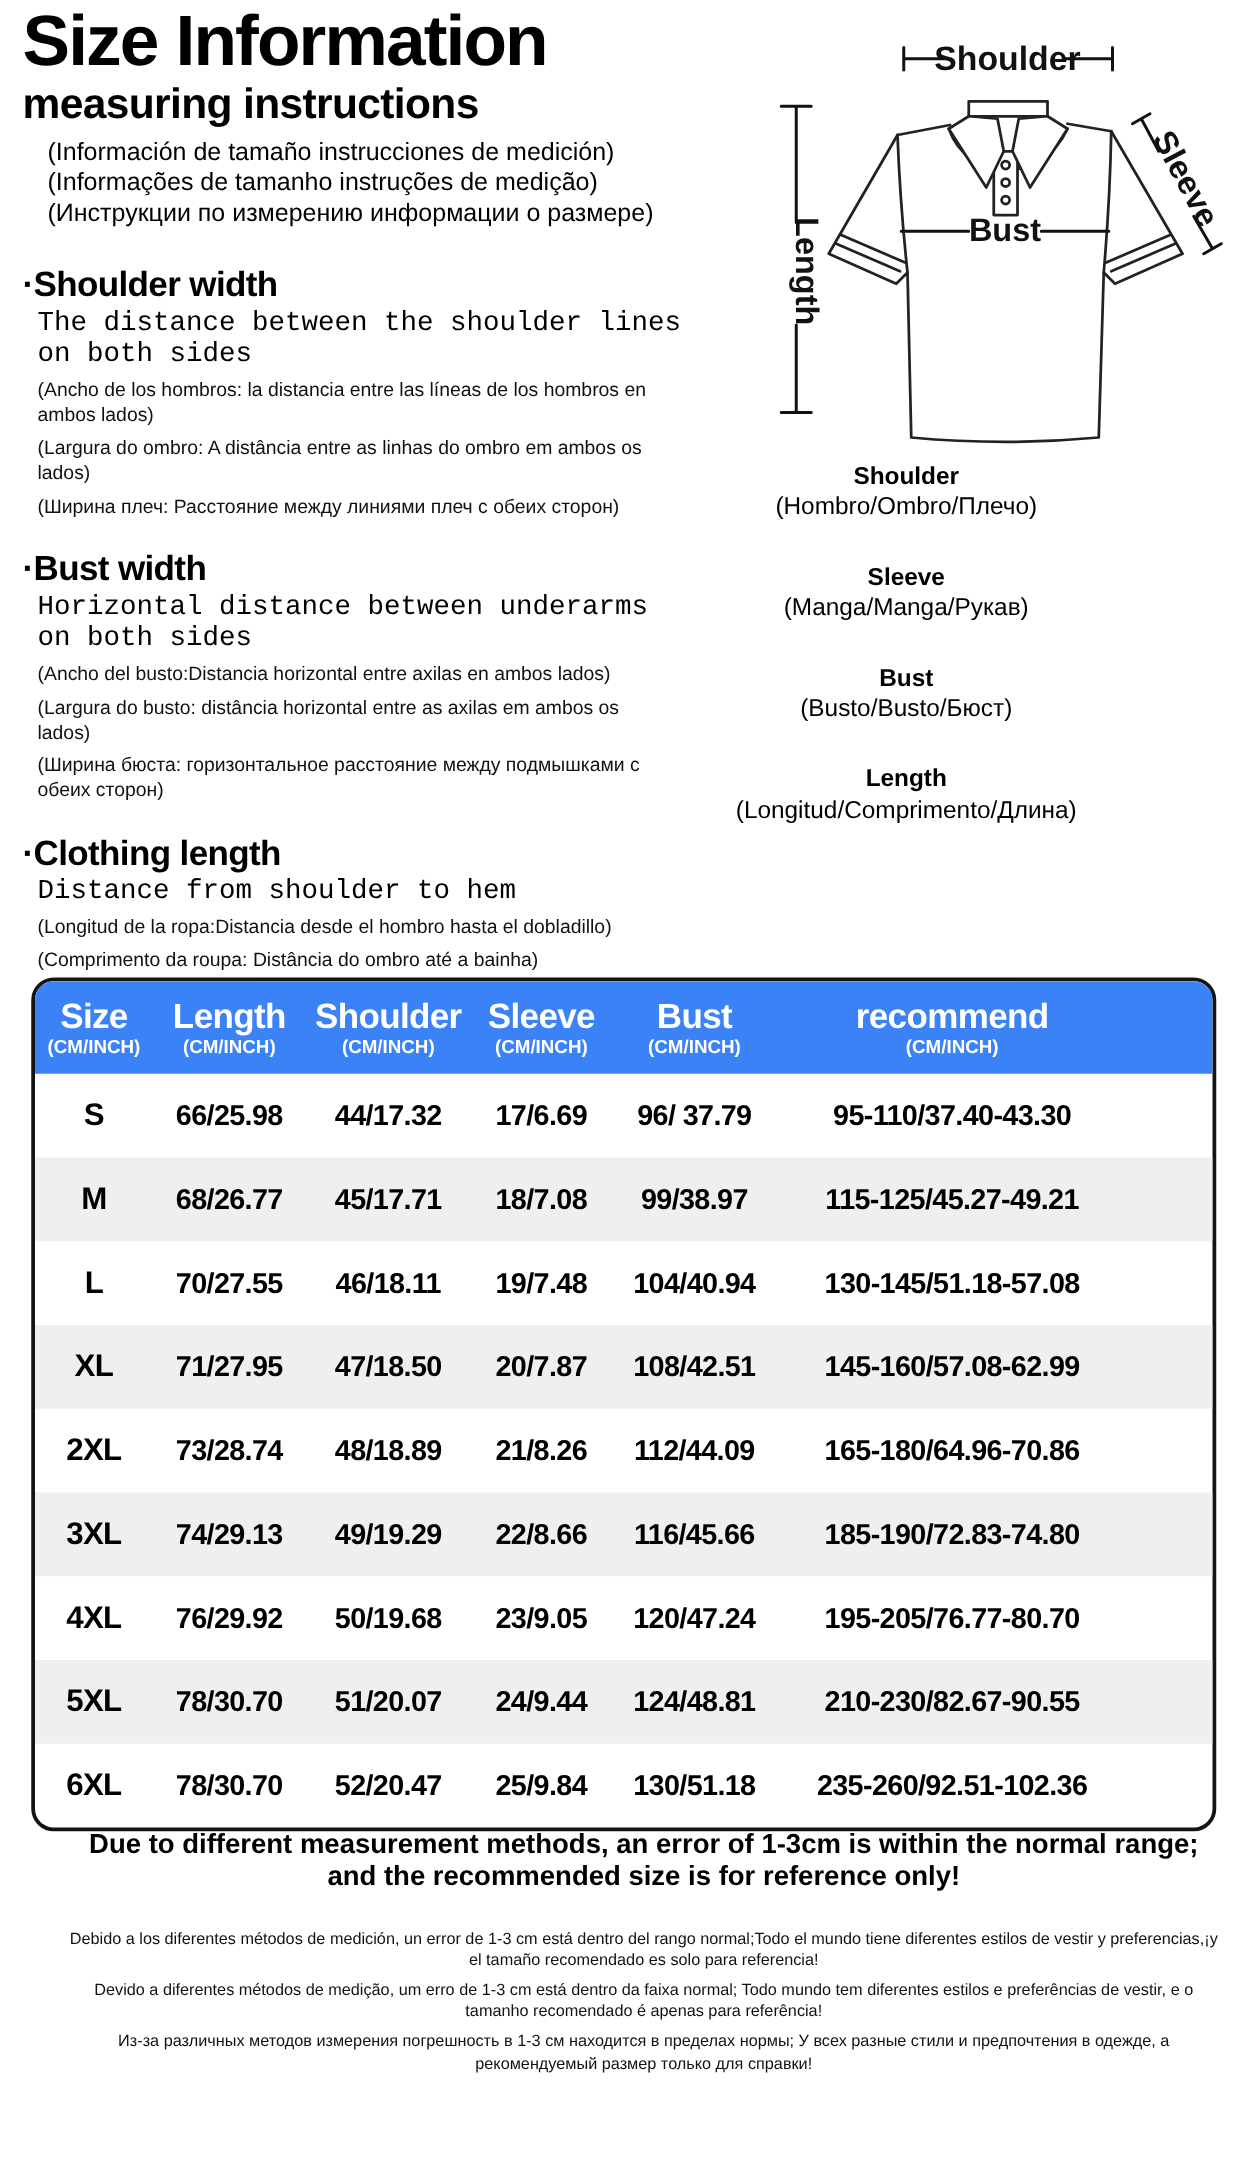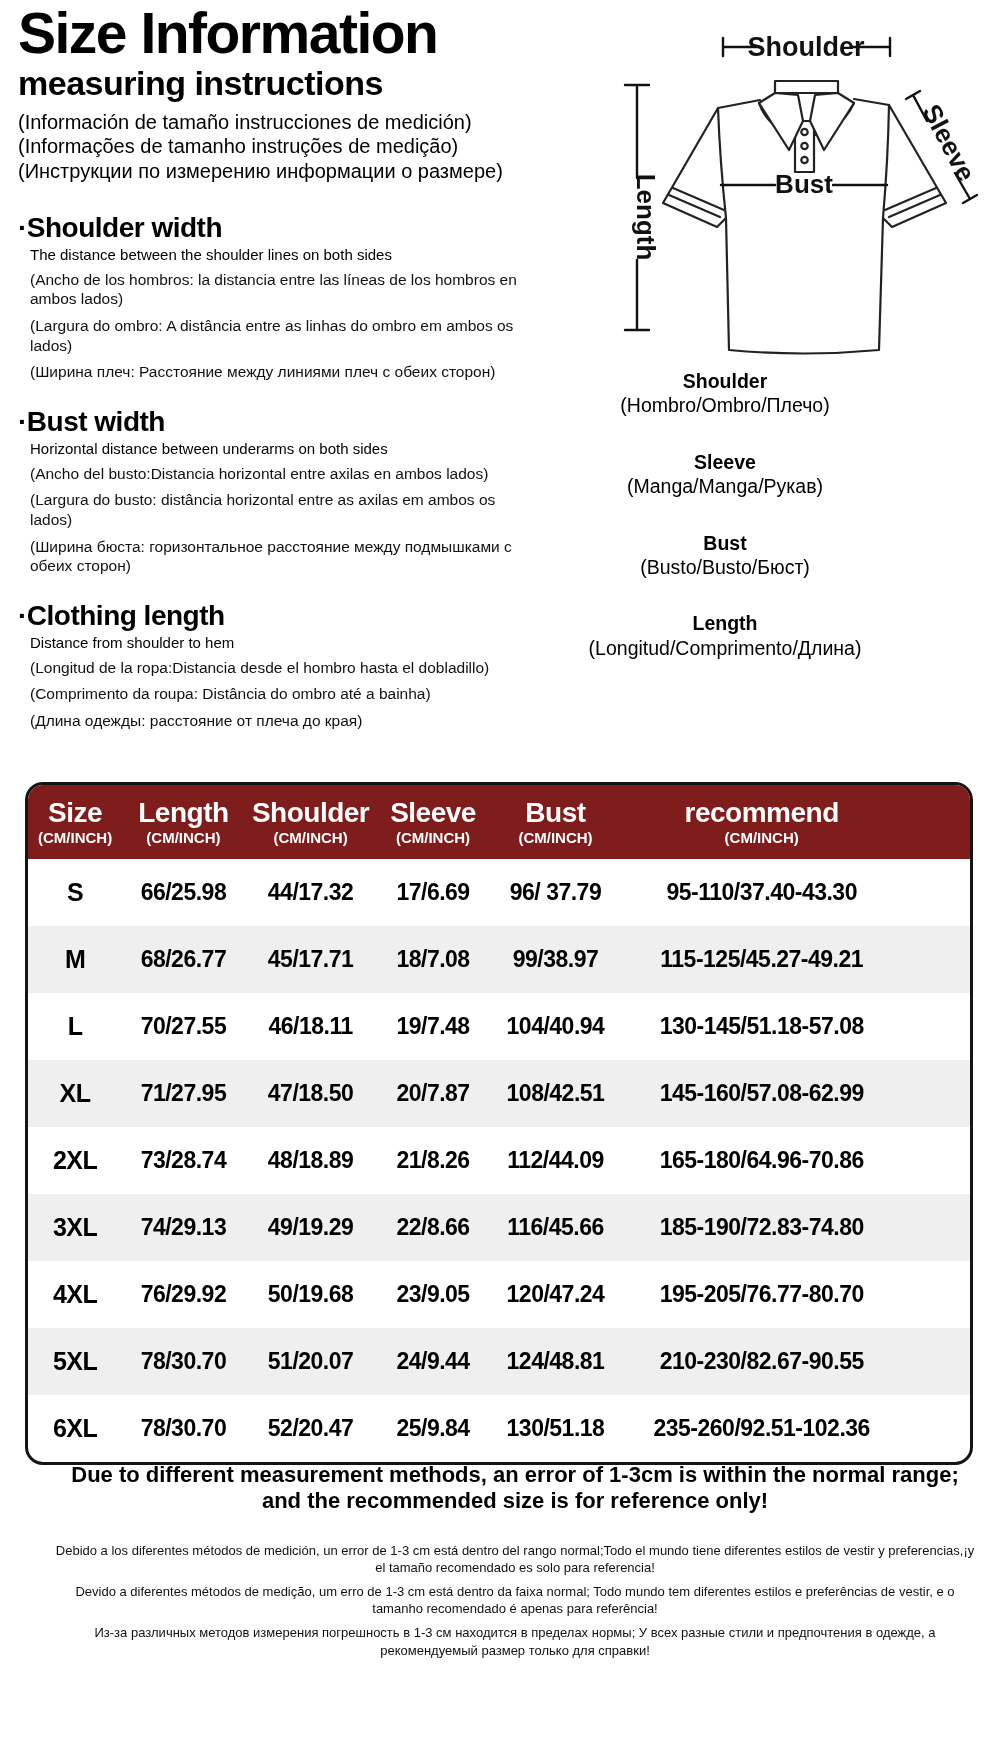--- a/index.html
+++ b/index.html
@@ -4,45 +4,45 @@
 <style>
   * { box-sizing: border-box; }
   html,body { margin:0; padding:0; }
   body { font-family:"Liberation Sans", sans-serif; background:#fff; color:#000; }
   .page { position:relative; width:1000px; height:1737px; background:#fff; overflow:hidden;padding-left:40px; }
 
   
   .intro { position:absolute; left:18px; top:4px; width:537px; }
   .title { font-size:57px; font-weight:bold; line-height:1.04; letter-spacing:-1.5px; }
   .subtitle { font-size:34px; font-weight:bold; line-height:1.02; margin-top:3px; letter-spacing:-0.5px; }
-  .intro-trans { margin-top:9px; font-size:20px; line-height:1.22; }
+  .intro-trans { margin-top:9px; font-size:20px; line-height:1.22;margin-left:20px; }
 
   .section { margin-top:25px; }
   .section-heading { font-size:28px; font-weight:bold; line-height:1.05; letter-spacing:-0.5px; }
-  .section-desc { font-size:15px; line-height:1.15; margin:3px 0 0 12px; }
+  .section-desc { font-size:22px; line-height:1.15; margin:3px 0 0 12px;font-family:Liberation Mono, monospace; }
   .section-trans { margin:7px 0 0 12px; width:500px; }
   .section-trans p { margin:0 0 7px 0; font-size:15.5px; line-height:1.27; color:#111; }
 
   
   .diagram { position:absolute; left:553px; top:12px; width:447px; height:350px; }
   .diagram svg { display:block; width:100%; height:100%; }
   .diagram .outline { fill:none; stroke:#222; stroke-width:2.2; stroke-linecap:round; stroke-linejoin:round; }
   .diagram .whitefill { fill:#fff; stroke:#222; stroke-width:2.2; stroke-linejoin:round; }
   .diagram .measure { stroke:#111; stroke-width:2.4; stroke-linecap:round; fill:none; }
   .diagram text { fill:#111; font-family:"Liberation Sans", sans-serif; font-weight:bold; }
 
   
   .measure-labels { position:absolute; left:545px; top:370px; width:360px; text-align:center; }
   .measure-group { margin-bottom:33px; }
   .measure-name { font-size:19.5px; font-weight:bold; line-height:1.2; }
   .measure-trans { font-size:19.5px; line-height:1.2; margin-top:1px; }
 
   
   .size-table { position:absolute; left:25px; top:782px; width:948px; border:3px solid #141414; border-radius:18px; overflow:hidden; background:#fff; }
-  .table-header { display:flex; background:#7f1d1d; color:#fff; height:74px; align-items:stretch; }
+  .table-header { display:flex; background:#3b82f6; color:#fff; height:74px; align-items:stretch;justify-content:flex-end; }
   .th { display:flex; flex-direction:column; justify-content:center; align-items:center; }
   .th-label { font-size:28px; font-weight:bold; line-height:1.05; letter-spacing:-0.5px; }
   .th-unit { font-size:15px; font-weight:bold; margin-top:2px; }
   .trow { display:flex; height:67px; align-items:center; }
   .trow:nth-child(even) { background:#efefef; }
   .cell { text-align:center; font-size:23px; font-weight:bold; letter-spacing:-0.5px; }
   .c-size { width:10%; }
   .c-length { width:13%; }
   .c-shoulder { width:14%; }
   .c-sleeve { width:12%; }

